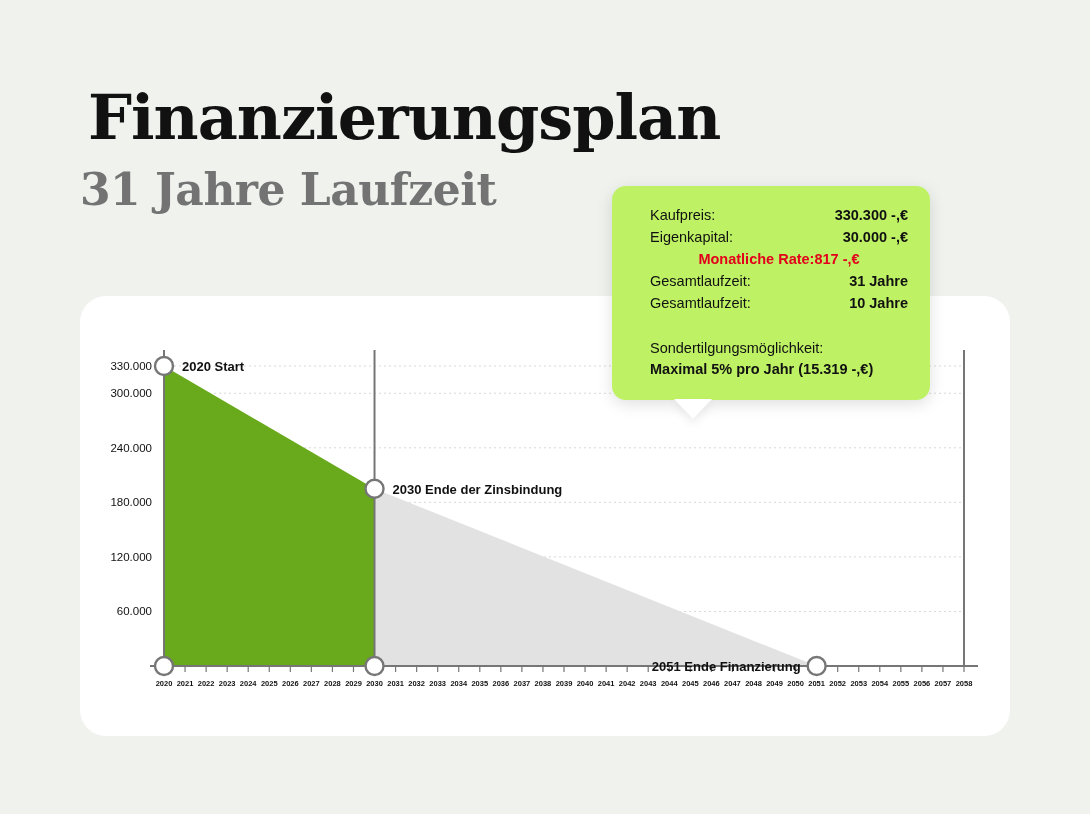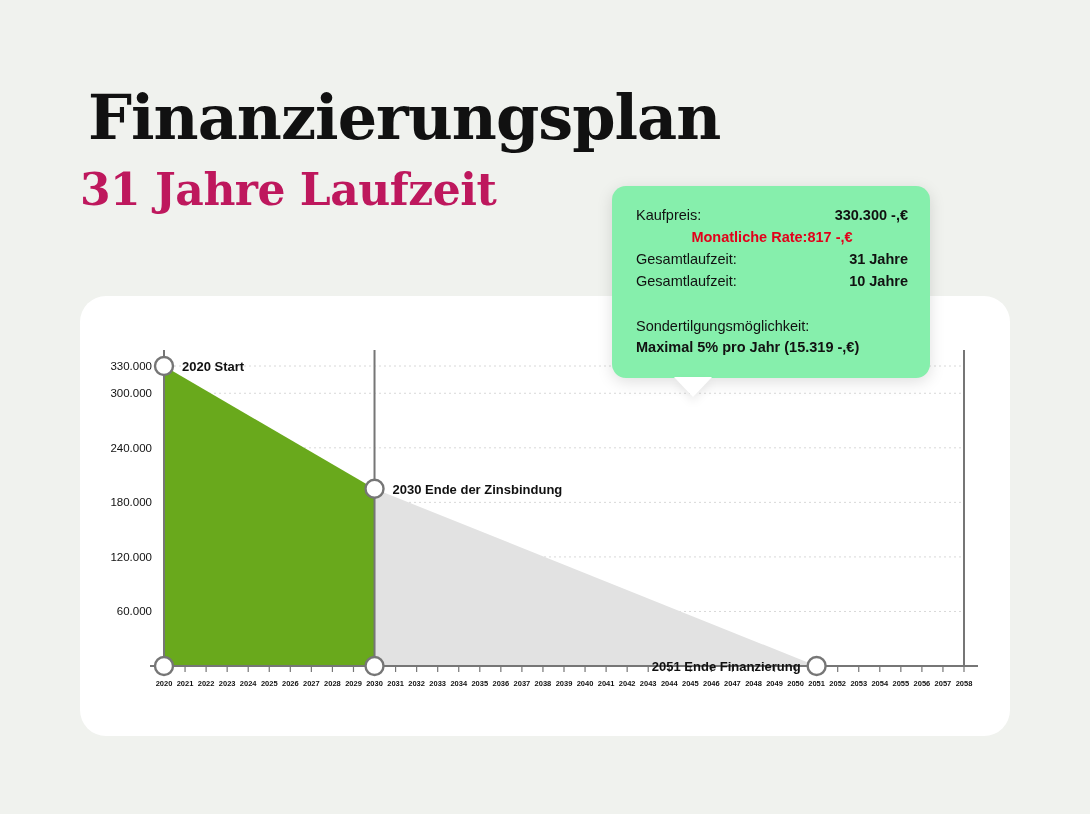--- a/index.html
+++ b/index.html
@@ -38,21 +38,21 @@
     margin: 8px;
     white-space: nowrap;
     text-align: right;
   }
   .title-sub {
     font-family: "DejaVu Serif", "Liberation Serif", serif;
     font-weight: bold;
     font-size: 44px;
     line-height: 52px;
     letter-spacing: -0.5px;
-    color: #be185d;
+    color: #737373;
     margin: 14px 0 0 0;
     white-space: nowrap;
   }
 
   
   .chart-card {
     position: absolute;
     left: 80px;
     top: 296px;
     width: 930px;
@@ -94,24 +94,24 @@
     fill: #111111;
     font-family: "Liberation Sans", sans-serif;
   }
 
   
   .info-box {
     position: absolute;
     left: 612px;
     top: 186px;
     width: 318px;
-    background: #86efac;
+    background: #bef264;
     border-radius: 14px;
     box-shadow: 0 4px 16px rgba(0,0,0,0.13);
-    padding: 18px 22px 20px 24px;
+    padding: 18px 22px 20px 38px;
     box-sizing: border-box;
     z-index: 5;
   }
   .info-row {
     display: flex;
     justify-content: space-between;
     align-items: baseline;
     font-size: 14.5px;
     line-height: 22px;
     color: #111111;
@@ -269,20 +269,24 @@
         </svg>
     </div>
   </div>
 
   <div class="info-box">
     <div id="info-rows">
         <div class="info-row">
           <span class="lab">Kaufpreis:</span>
           <span class="val">330.300 -,€</span>
         </div>
+        <div class="info-row">
+          <span class="lab">Eigenkapital:</span>
+          <span class="val">30.000 -,€</span>
+        </div>
         <div class="info-row highlight">
           <span class="lab">Monatliche Rate:</span>
           <span class="val">817 -,€</span>
         </div>
         <div class="info-row">
           <span class="lab">Gesamtlaufzeit:</span>
           <span class="val">31 Jahre</span>
         </div>
         <div class="info-row">
           <span class="lab">Gesamtlaufzeit:</span>

